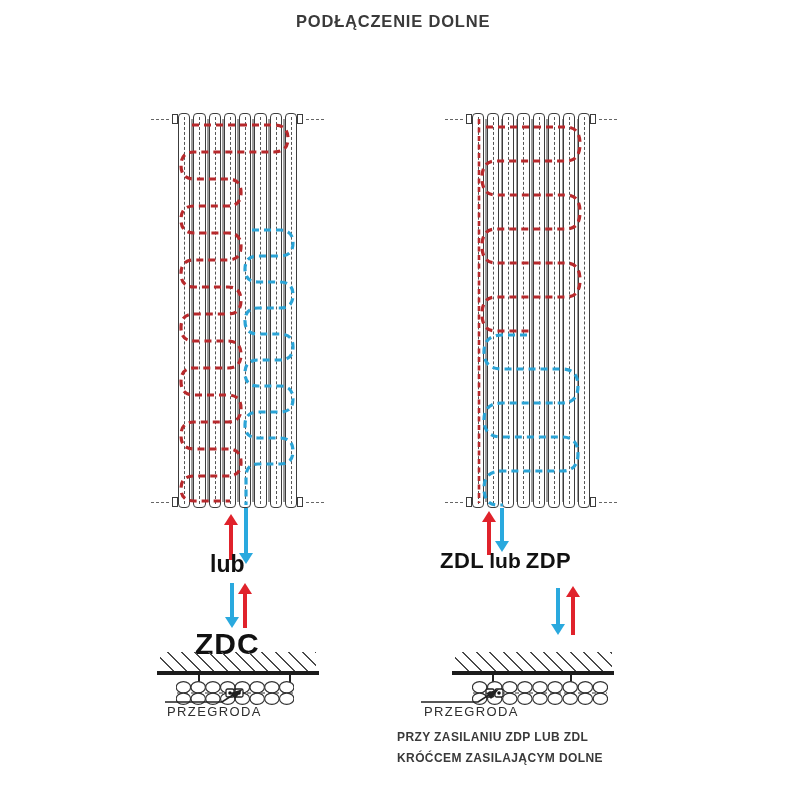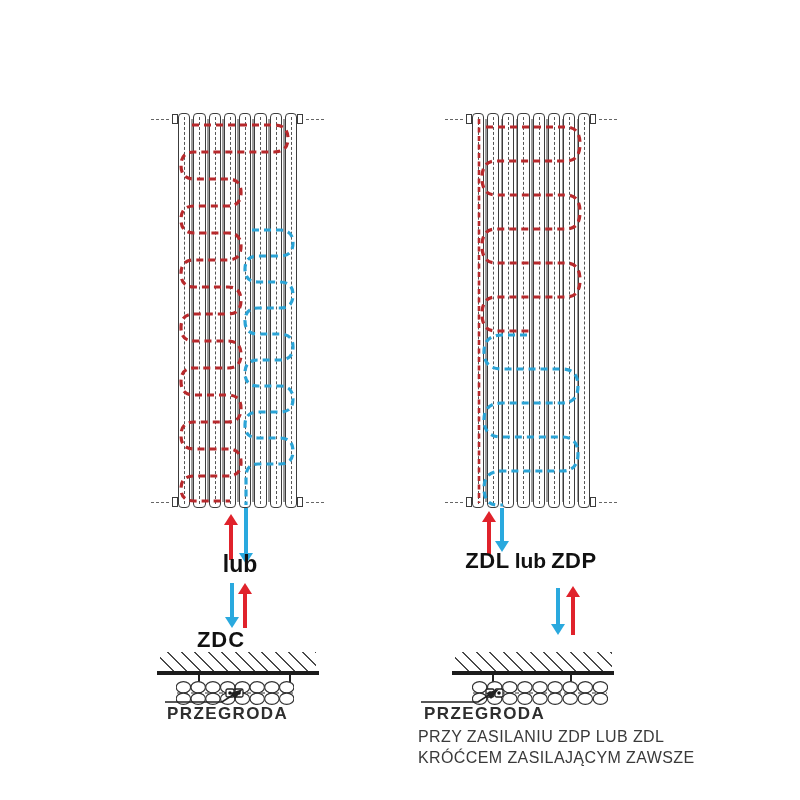--- a/index.html
+++ b/index.html
@@ -40,40 +40,41 @@
   .arrow .shaft{position:absolute; left:5px; width:4px; background:currentColor;}
   .arrow.up .shaft{top:10px; bottom:0;}
   .arrow.down .shaft{top:0; bottom:10px;}
   .arrow.up::before{content:""; position:absolute; top:0; left:0;
       border-left:7px solid transparent; border-right:7px solid transparent; border-bottom:11px solid currentColor;}
   .arrow.down::after{content:""; position:absolute; bottom:0; left:0;
       border-left:7px solid transparent; border-right:7px solid transparent; border-top:11px solid currentColor;}
   .arrow.red{color:var(--supply-red);} .arrow.blue{color:var(--return-blue);}
 
   
-  .lbl{color:#111; font-weight:700; text-align:center;}
+  .lbl{color:#111; font-weight:700; }
   .lbl-lub{left:210px; top:551px; width:60px; font-size:23px;}
-  .lbl-zdc{left:186px; top:627px; width:70px; font-size:22px; letter-spacing:1px;}
+  .lbl-zdc{left:195px; top:627px; width:70px; font-size:30px; letter-spacing:1px;}
   .lbl-zdlzdp{left:440px; top:548px; width:182px; white-space:nowrap;}
   .lbl-zdlzdp .big{font-size:22px; font-weight:700; letter-spacing:.5px;}
   .lbl-zdlzdp .small{font-size:21px; font-weight:700; margin:0 5px;}
 
   
   .hatch{height:20px; background:repeating-linear-gradient(45deg, #4a4a4a 0 1.4px, transparent 1.4px 9.5px);}
   .floorline{height:4px; background:#1c1c1c;}
   .pin{width:1.5px; height:7px; background:#222;}
-  .przegroda{font-size:17px; font-weight:700; letter-spacing:1.4px; color:#2e2e2e;}
-
-  .footnote{left:418px; top:727px; color:var(--text-dark); font-size:16px; font-weight:400;
+  .przegroda{font-size:13px; font-weight:400; letter-spacing:1.4px; color:#2e2e2e;}
+
+  .footnote{left:397px; top:727px; color:var(--text-dark); font-size:12px; font-weight:700;
             letter-spacing:.4px; line-height:20.5px;}
 </style>
 </head>
 <body>
 
 <div class="abs title">
+  <div>PODŁĄCZENIE DOLNE</div>
 </div>
 
 <div class="abs radiator" style="left:178px; top:113px;">
   <div class="mark tl"></div>
   <div class="mark tr"></div>
   <div class="mark bl"></div>
   <div class="mark br"></div>
   <div class="tab tl"></div>
   <div class="tab tr"></div>
   <div class="tab bl"></div>
@@ -229,14 +230,14 @@
   </g>
 </svg>
 <svg class="abs" style="left:420px; top:686px;" width="86" height="18" viewBox="0 0 86 18">
   <path d="M 1 16 H 58 L 72 7" stroke="#222" stroke-width="1.6" fill="none"></path>
   <polygon points="79,3 66,7 71,13" fill="#222"></polygon>
 </svg>
 <div class="abs przegroda" style="left:424px; top:704px;">PRZEGRODA</div>
 
 <div class="abs footnote">
   <div>PRZY ZASILANIU ZDP LUB ZDL</div>
-  <div>KRÓĆCEM ZASILAJĄCYM ZAWSZE</div>
+  <div>KRÓĆCEM ZASILAJĄCYM DOLNE</div>
 </div>
 
 </body></html>

